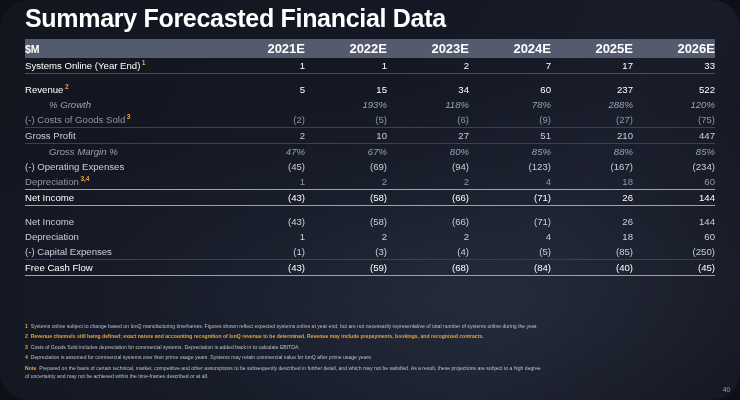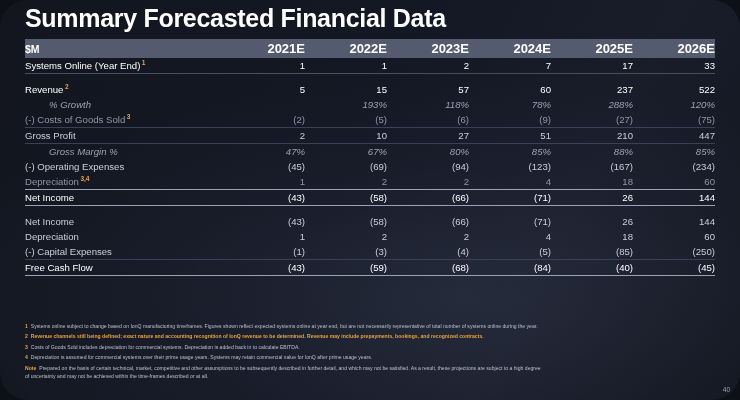--- a/index.html
+++ b/index.html
@@ -170,21 +170,21 @@
             <td class="num">17</td>
             <td class="num">33</td>
           </tr>
           <tr class="spacer">
             <td colspan="7"></td>
           </tr>
           <tr class="r-bold">
             <td class="label">Revenue<sup class="fn">2</sup></td>
             <td class="num">5</td>
             <td class="num">15</td>
-            <td class="num">57</td>
+            <td class="num">34</td>
             <td class="num">60</td>
             <td class="num">237</td>
             <td class="num">522</td>
           </tr>
           <tr class="r-italic">
             <td class="label">% Growth</td>
             <td class="num"></td>
             <td class="num">193%</td>
             <td class="num">118%</td>
             <td class="num">78%</td>

